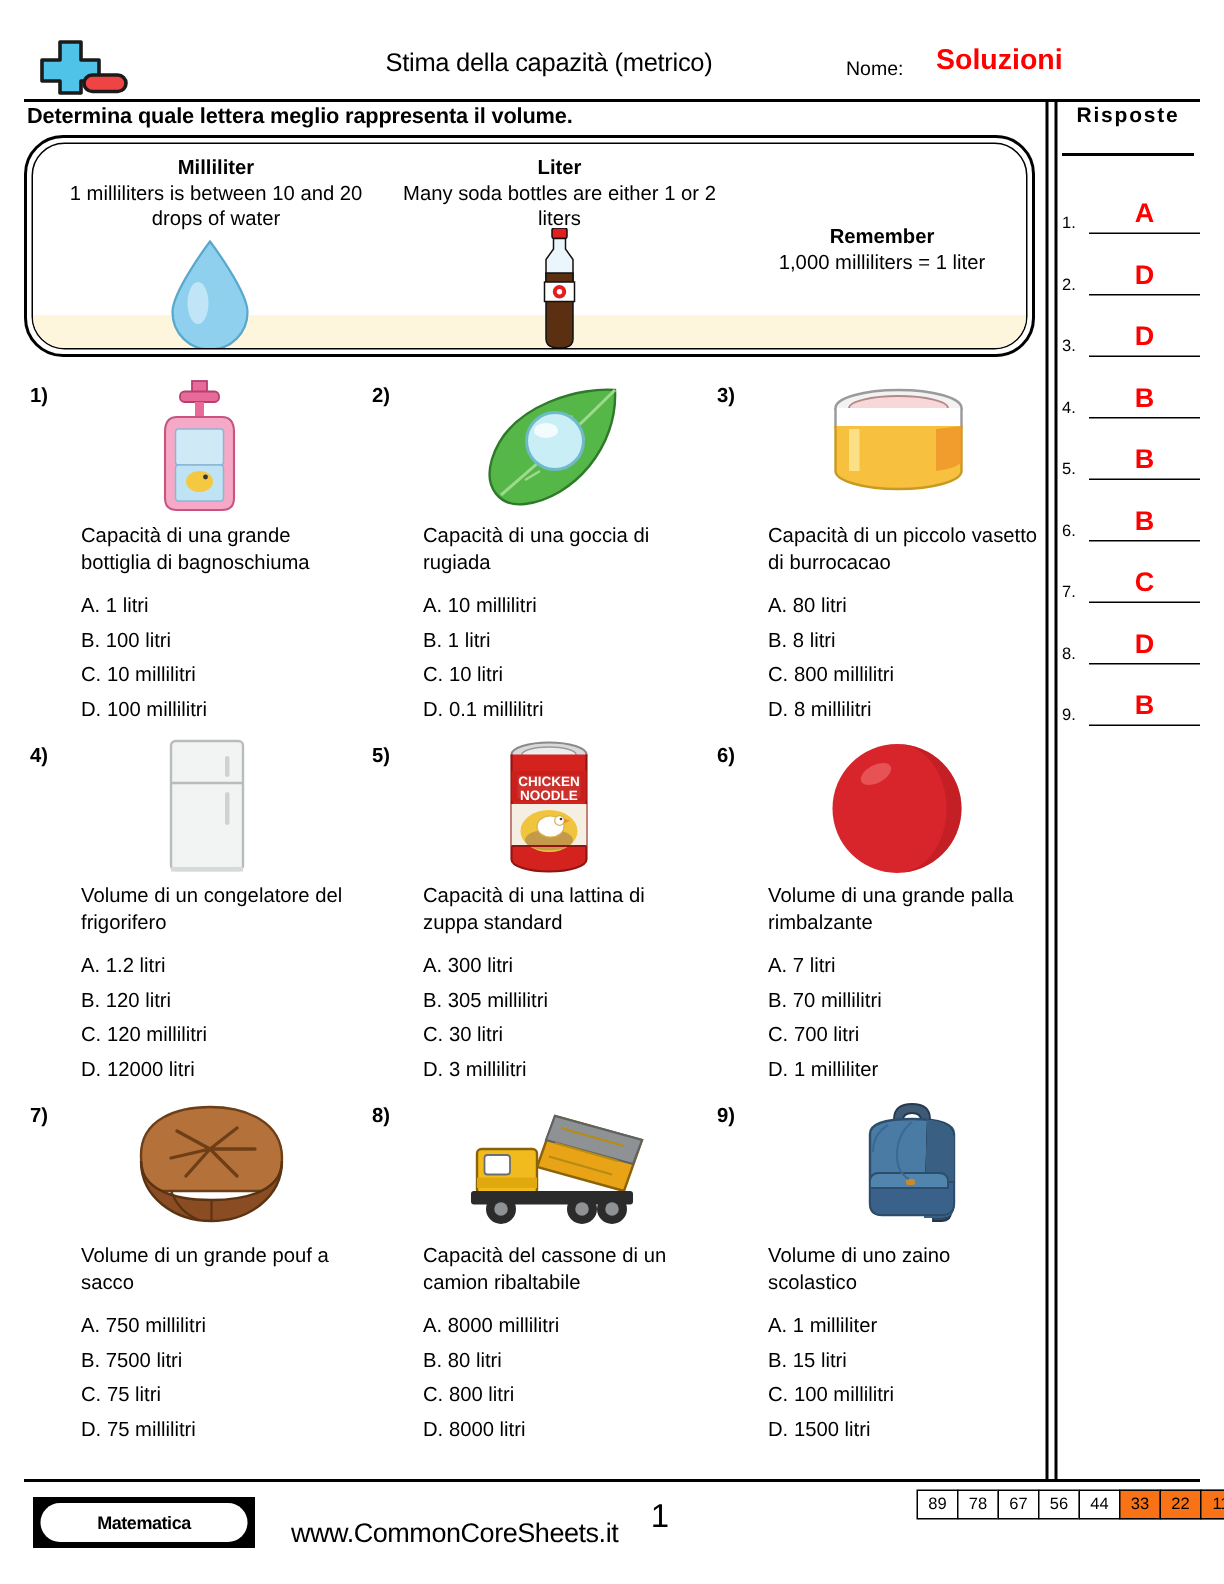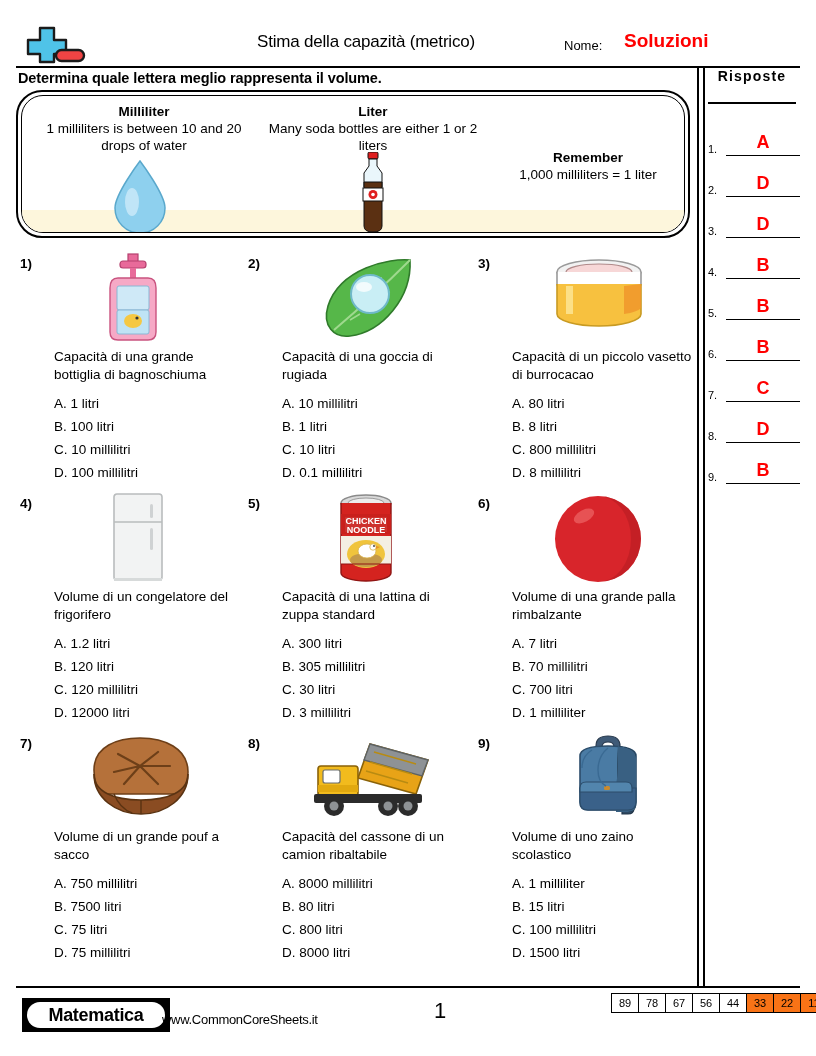--- a/index.html
+++ b/index.html
@@ -282,29 +282,29 @@
     justify-content: center;
   }
   .brand-pill {
     width: 138px;
     height: 26px;
     border-radius: 13px;
     background: #ffffff;
     display: flex;
     align-items: center;
     justify-content: center;
-    font-size: 18px;
+    font-size: 12px;
     font-weight: bold;
     letter-spacing: -0.3px;
   }
   .site {
     position: absolute;
-    left: 162px;
+    left: 194px;
     top: 1012px;
-    font-size: 13px;
+    font-size: 18px;
     letter-spacing: -0.3px;
   }
   .pageno {
     position: absolute;
     left: 410px;
     top: 998px;
     width: 60px;
     text-align: center;
     font-size: 22px;
   }

